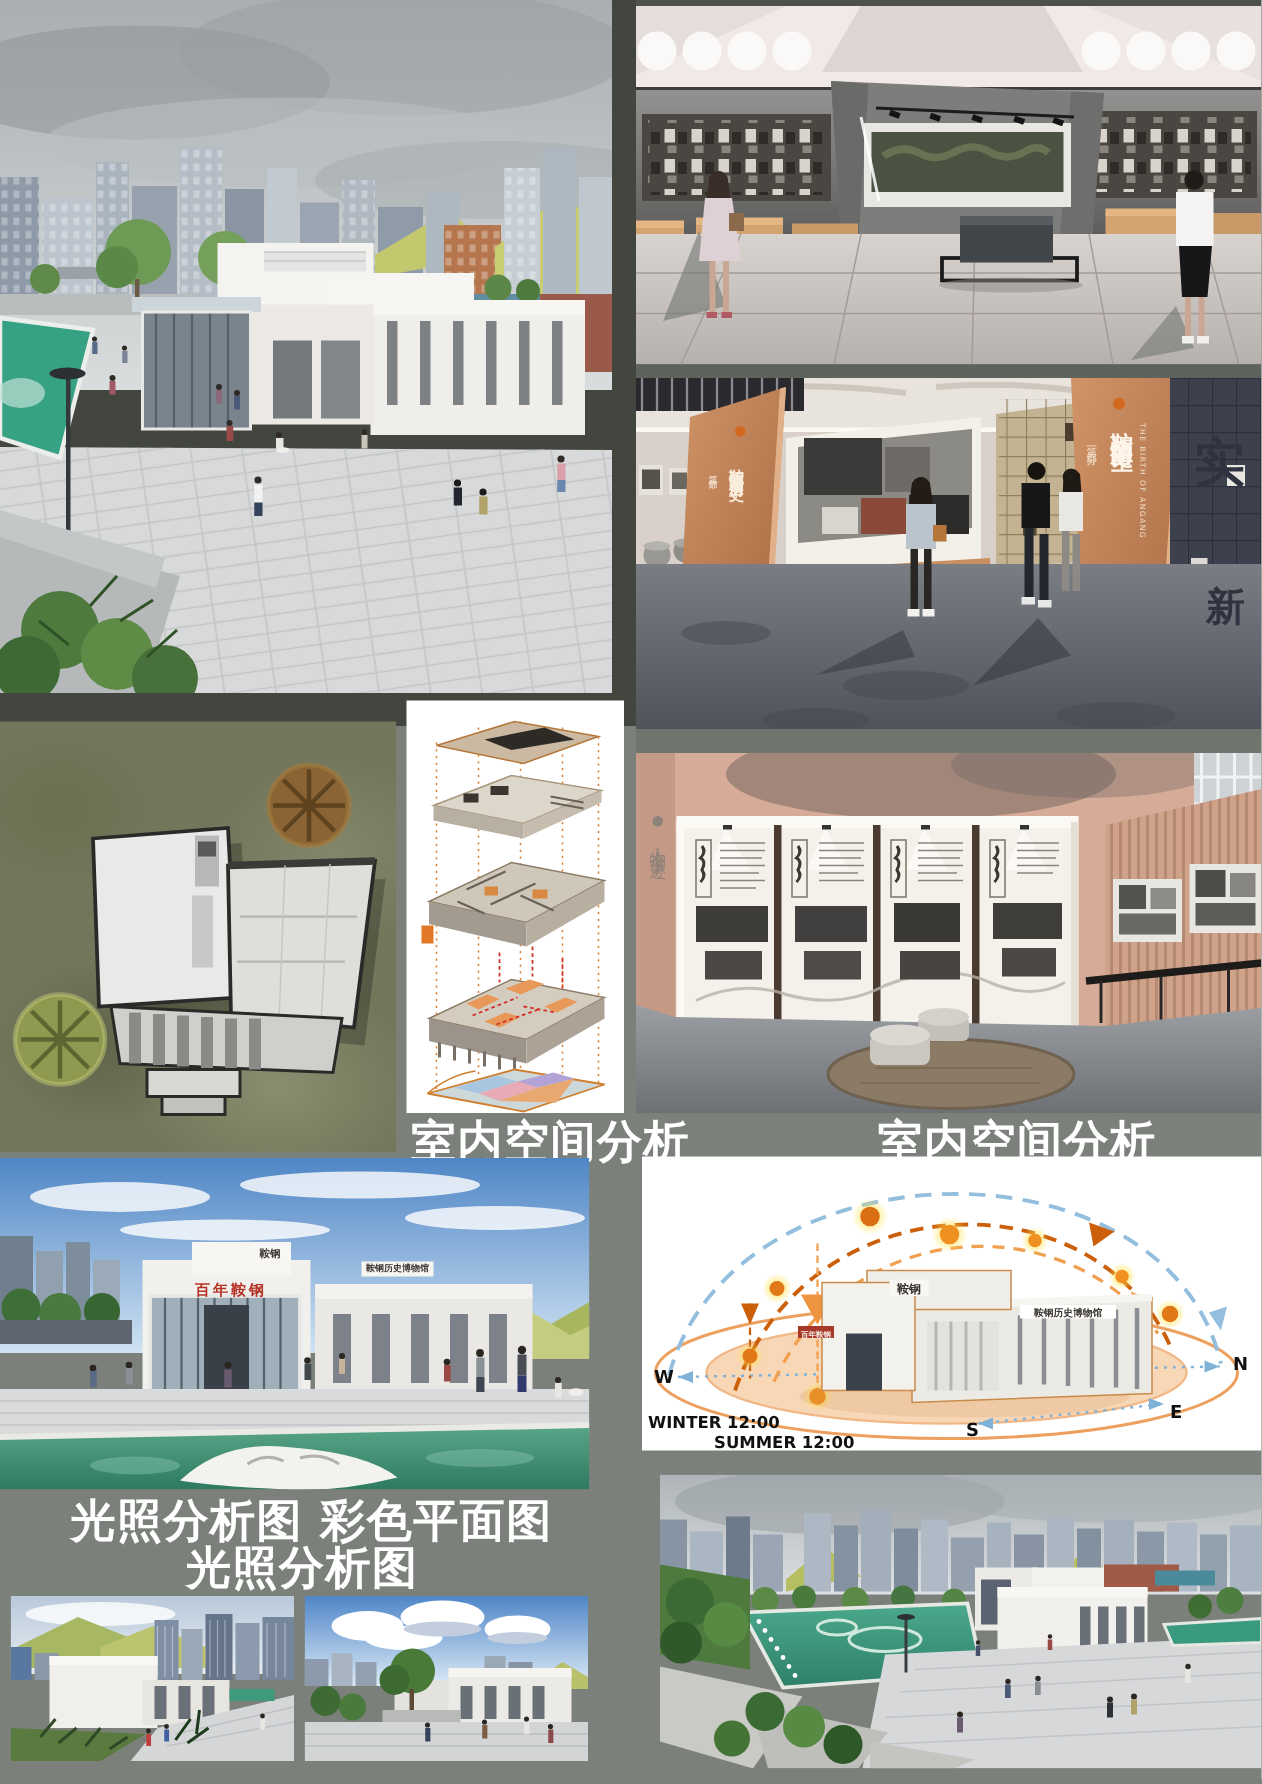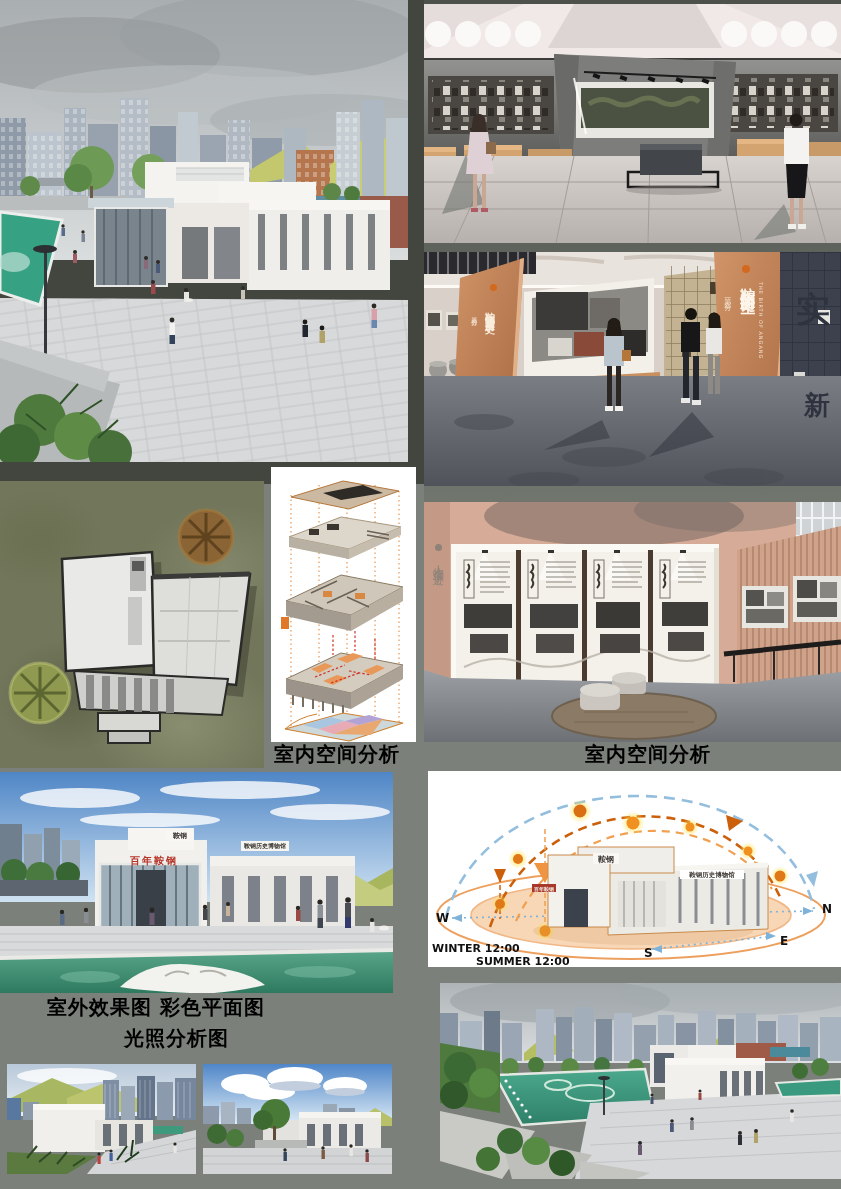--- a/index.html
+++ b/index.html
@@ -20,21 +20,21 @@
       radial-gradient(140px 100px at 70% 85%,#8a8e70 0%,rgba(138,142,112,0) 70%),
       radial-gradient(80px 60px at 50% 45%,#7d7358 0%,rgba(125,115,88,0) 70%),
       #72765a;}
   .axon{left:271px;top:467px;width:145px;height:275px;background:#ffffff;}
   .photowall{left:424px;top:502px;width:417px;height:240px;}
   .entrance{left:0;top:772px;width:393px;height:221px;}
   .sundiag{left:428px;top:771px;width:413px;height:196px;background:#ffffff;}
   .thumb1{left:7px;top:1064px;width:189px;height:110px;}
   .thumb2{left:203px;top:1064px;width:189px;height:110px;}
   .aerial{left:440px;top:983px;width:401px;height:196px;}
-  .caption{position:absolute;font-weight:bold;font-size:20px;color:#000000;letter-spacing:1px;white-space:nowrap;}
+  .caption{position:absolute;font-weight:bold;font-size:30px;color:#ffffff;letter-spacing:1px;white-space:nowrap;}
   .c1{left:274px;top:741px;}
   .c2{left:585px;top:741px;}
   .c3{left:47px;top:994px;}
   .c4{left:124px;top:1025px;}
   .ovl{position:absolute;white-space:nowrap;line-height:1.05;}
   .vtext{writing-mode:vertical-rl;text-orientation:upright;}
   .vlat{writing-mode:vertical-rl;}
   .dot{position:absolute;border-radius:50%;background:#d2691e;}
   
   .cp-r-title{left:315px;top:24px;font-size:15px;font-weight:bold;color:#fdf5ea;letter-spacing:3px;}
@@ -863,21 +863,21 @@
         <text x="8" y="151">W</text>
         <text x="394" y="142">N</text>
         <text x="216" y="186">S</text>
         <text x="352" y="174">E</text>
       </g>
       <text x="4" y="181" font-size="11" font-weight="bold" fill="#111111">WINTER 12:00</text>
       <text x="48" y="194" font-size="11" font-weight="bold" fill="#111111">SUMMER 12:00</text>
     </svg>
   </figure>
 
-  <div class="caption c3">室外效果图 彩色平面图</div>
+  <div class="caption c3">光照分析图 彩色平面图</div>
   <div class="caption c4">光照分析图</div>
 
   <figure class="tile thumb1">
     <svg width="189" height="110" viewBox="0 0 189 110">
       <defs>
         <linearGradient id="t1s" x1="0" y1="0" x2="0" y2="1">
           <stop offset="0" stop-color="#b9c9da"></stop>
             <stop offset="1" stop-color="#e6edf2"></stop>
         </linearGradient>
       </defs>

